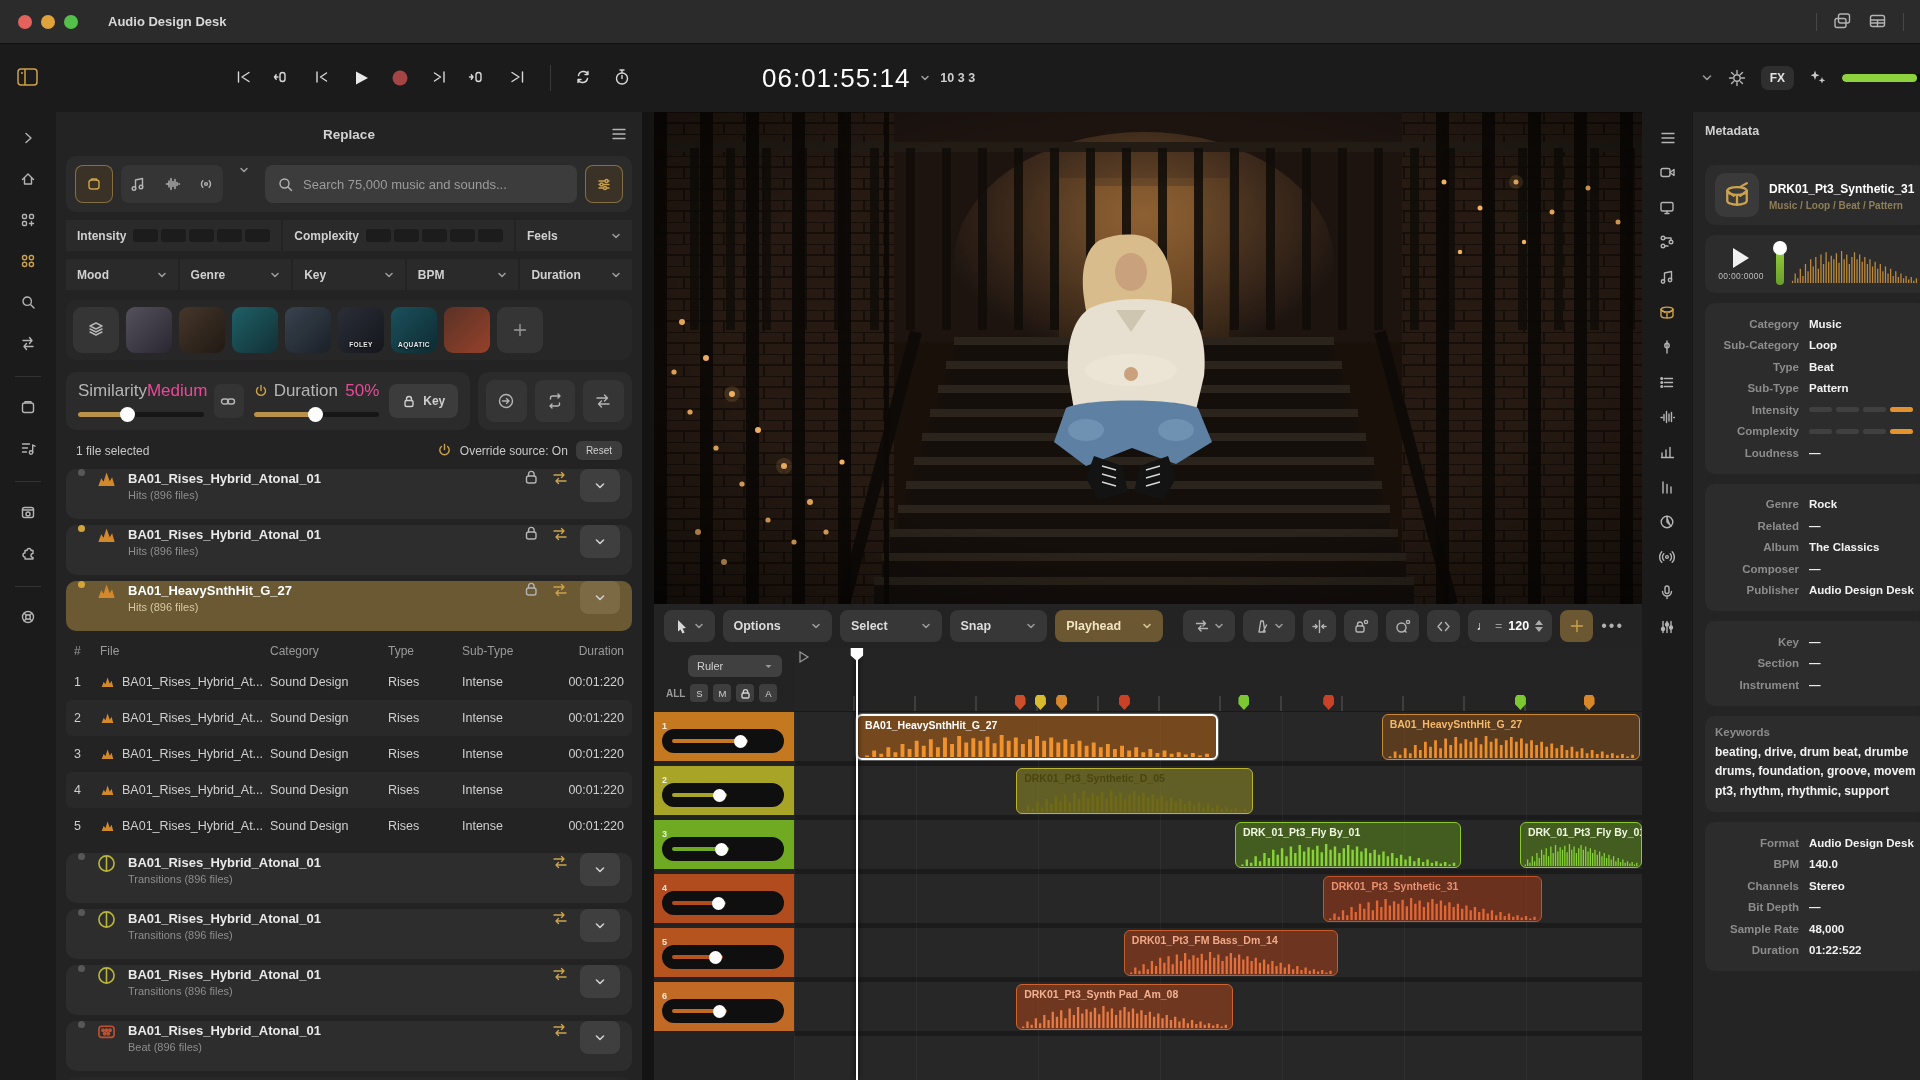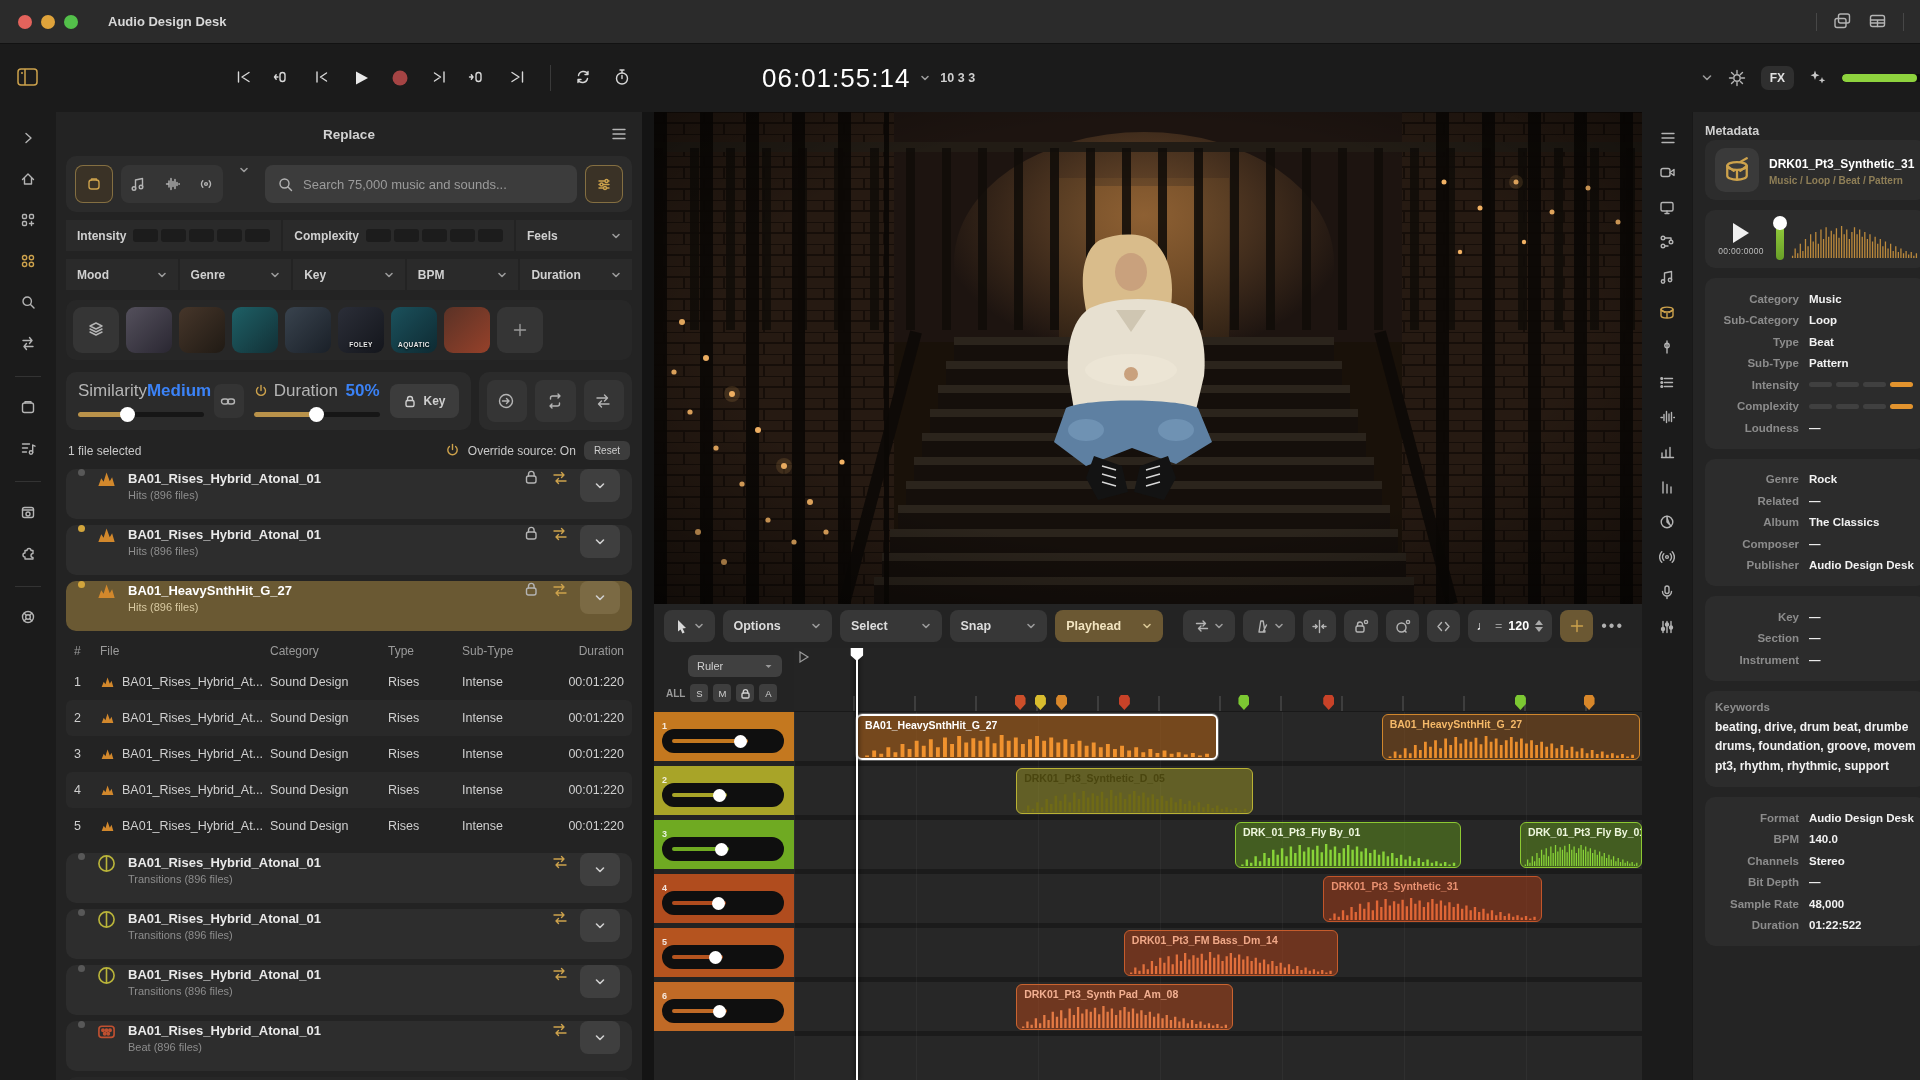--- a/index.html
+++ b/index.html
@@ -54,30 +54,30 @@
 .pills{display:flex;gap:3px;margin-left:auto}
 .pill{width:25px;height:13px;background:#1c1c1c;border-radius:3px}
 .thumbrow{display:flex;gap:7px;margin-top:10px;background:#272727;border-radius:10px;padding:7px}
 .tbx{width:46px;height:46px;border-radius:9px;background:#353535;display:flex;align-items:center;justify-content:center;flex:none}
 .thumb{width:46px;height:46px;border-radius:9px;display:flex;align-items:flex-end;justify-content:center;overflow:hidden;flex:none}
 .thumb span{font-size:6.5px;font-weight:700;color:#e8e8e8;letter-spacing:.4px;margin-bottom:5px;text-shadow:0 1px 2px #000}
 .simrow{display:flex;gap:8px;margin-top:12px}
 .simcard{flex:2.9;background:#2b2b2b;border-radius:10px;padding:8px 12px;display:flex;align-items:center;gap:10px}
 .sgrp{flex:1;min-width:0}
 .slr1{display:flex;justify-content:space-between;align-items:center;font-size:17px}
-.slbl{color:#b5b5b5}.sval{color:#3b82f6;font-weight:700}
+.slbl{color:#b5b5b5}.sval{color:#ec4899;font-weight:400}
 .slider{position:relative;height:16px;margin-top:5px}
 .strack{position:absolute;left:0;right:0;top:6px;height:5px;background:#161616;border-radius:3px}
 .sfill{position:absolute;left:0;top:6px;height:5px;background:#b9924a;border-radius:3px}
 .sknob{position:absolute;top:1px;width:15px;height:15px;background:#fff;border-radius:50%;transform:translateX(-8px)}
 .linkbtn{width:30px;height:34px;border-radius:7px;background:#343434;display:flex;align-items:center;justify-content:center;flex:none}
 .keypill{background:#3c3c3c;border-radius:8px;height:34px;padding:0 13px;display:flex;gap:7px;align-items:center;font-size:12px;font-weight:700;color:#cfcfcf;flex:none}
 .btn3{flex:1.05;background:#2b2b2b;border-radius:10px;padding:8px;display:flex;gap:8px;justify-content:space-between}
 .btn3 .sq{height:42px;flex:1}
-.inforow{display:flex;align-items:center;gap:8px;margin:11px 2px 9px;font-size:12px;color:#c8c8c8}
+.inforow{display:flex;align-items:center;gap:8px;margin:11px 10px 9px;font-size:12px;color:#c8c8c8}
 .inforow .sp{flex:1}
 .resetpill{background:#3c3c3c;border-radius:6px;padding:4px 10px;font-size:10px;color:#cfcfcf}
 .fitem{background:#2d2d2d;border-radius:10px;height:50px;display:flex;align-items:flex-start;padding:0 12px;gap:11px;margin-bottom:6px}
 .dot{width:7px;height:7px;border-radius:50%;background:#585858;flex:none}
 .dot.gold{background:#d2a53c}
 .iticon{width:21px;height:21px;flex:none}
 .itxt{flex:1;min-width:0}
 .iname{font-size:13px;font-weight:700;color:#e9e9e9;white-space:nowrap;overflow:hidden}
 .isub{font-size:11px;color:#8d8d8d;margin-top:2px}
 .chevbtn{width:40px;height:33px;background:#3f3f3f;border-radius:8px;border:none;display:flex;align-items:center;justify-content:center;flex:none}
@@ -130,21 +130,21 @@
 .clabel{display:block;font-size:10.5px;font-weight:700;padding:3px 7px;white-space:nowrap;overflow:hidden}
 .cwave{position:absolute;left:2px;bottom:1px;width:calc(100% - 4px);height:26px;stroke:currentColor;stroke-width:1.1}
 .playline{position:absolute;top:0;bottom:0;width:2px;background:#fff;z-index:5;box-shadow:0 0 5px rgba(0,0,0,.9)}
 .phhandle{position:absolute;top:0;width:13px;height:13px;background:#fff;clip-path:polygon(0 0,100% 0,100% 55%,50% 100%,0 55%);transform:translateX(-5.5px);z-index:6}
 .pcur{position:absolute;top:3px;left:4px;z-index:4}
 
 .rstrip{position:absolute;left:1642px;top:112px;width:50px;height:968px;background:#1b1b1b;display:flex;flex-direction:column;align-items:center;padding-top:16px}
 .ric2{width:18px;height:18px;margin-bottom:17px;display:flex;align-items:center;justify-content:center}
 
 .metadata{position:absolute;left:1692px;top:112px;width:228px;height:968px;background:#242424;border-left:1px solid #181818;padding:12px 0 0 12px;overflow:hidden}
-.md-title{font-size:12.5px;font-weight:600;color:#cfcfcf;margin-bottom:2px}
+.md-title{font-size:12.5px;font-weight:600;color:#cfcfcf;margin-bottom:27px}
 .mcard{background:#2c2c2c;border-radius:10px;padding:10px;margin-bottom:10px;margin-right:-6px;overflow:hidden}
 .filecard{display:flex;gap:10px;align-items:center;padding:8px 10px}
 .ficon{width:44px;height:44px;background:#3a3a3a;border-radius:10px;display:flex;align-items:center;justify-content:center;flex:none}
 .ftitle{font-size:12px;font-weight:700;color:#fff;white-space:nowrap}
 .fpath{font-size:10px;font-weight:600;color:#8f7f57;white-space:nowrap;margin-top:3px}
 .player{display:flex;align-items:center;gap:6px;padding:7px;height:58px}
 .pbtn{width:58px;display:flex;flex-direction:column;align-items:center;gap:3px;flex:none}
 .ptime{font-size:8.5px;color:#bdbdbd;letter-spacing:.3px}
 .phandle{width:8px;height:42px;background:linear-gradient(#9ad43f,#699f28);border-radius:4px;position:relative;flex:none}
 .phandle:before{content:"";position:absolute;left:-3px;top:-2px;width:14px;height:14px;border-radius:50%;background:#fff}

